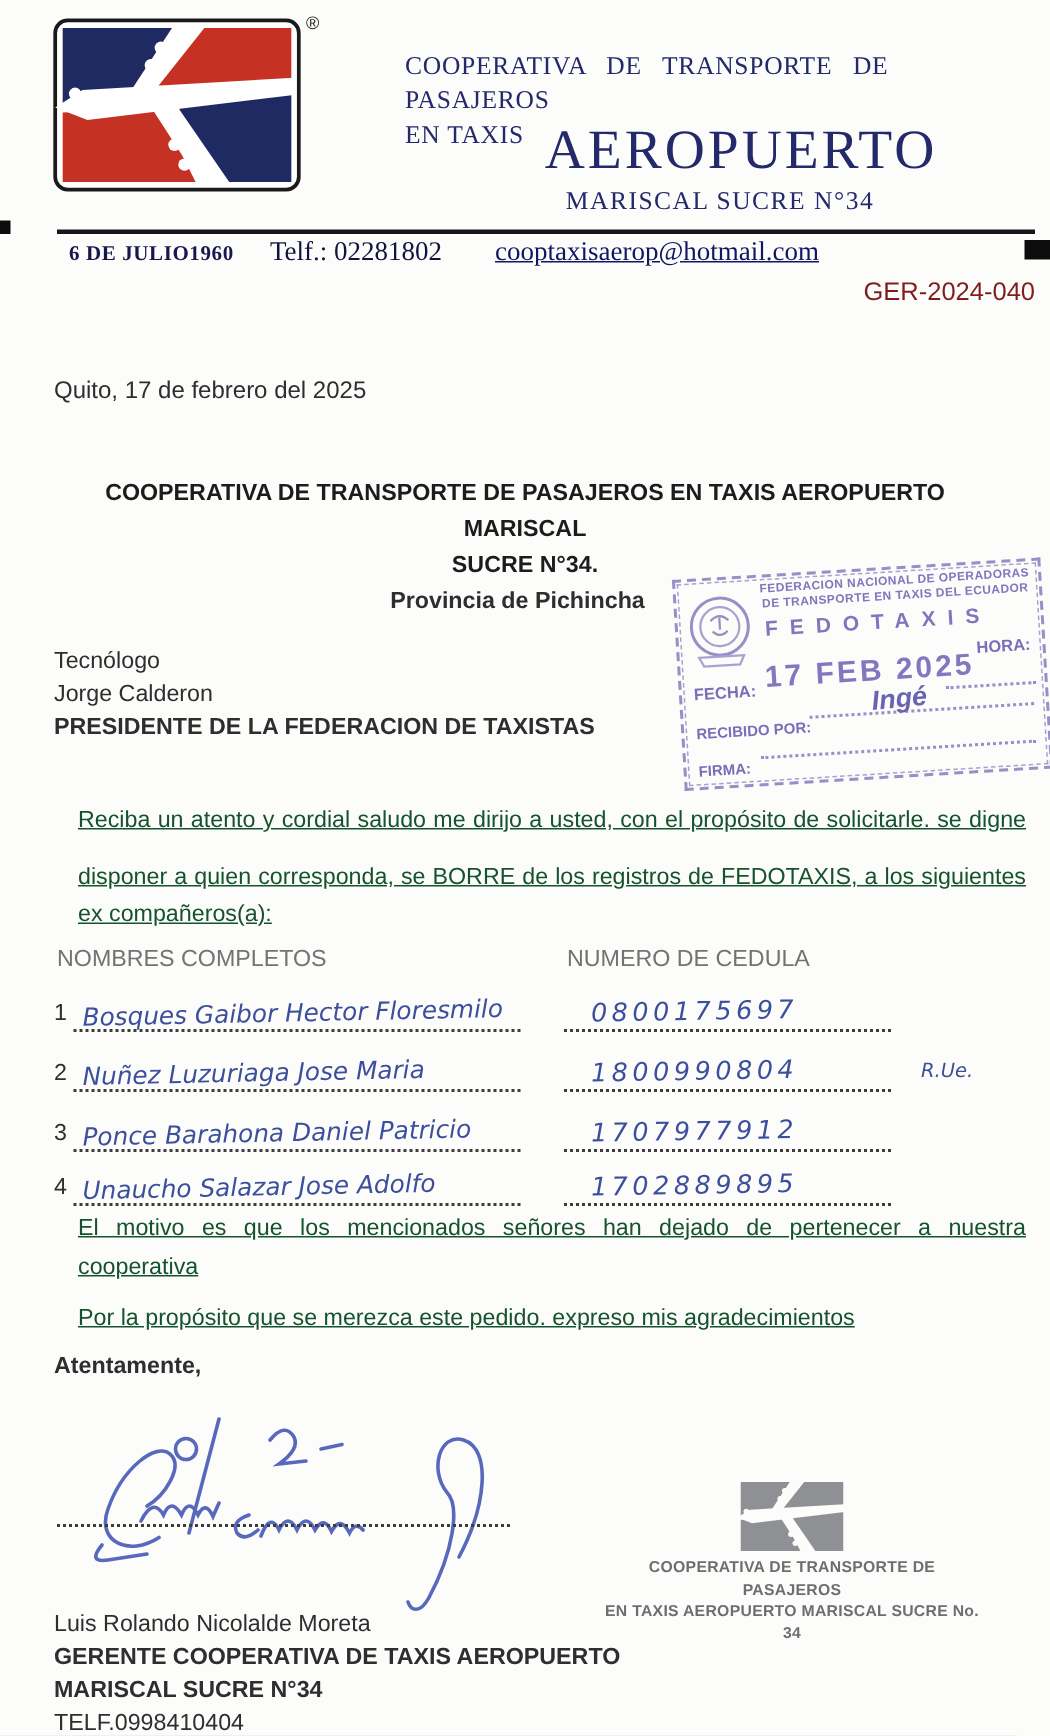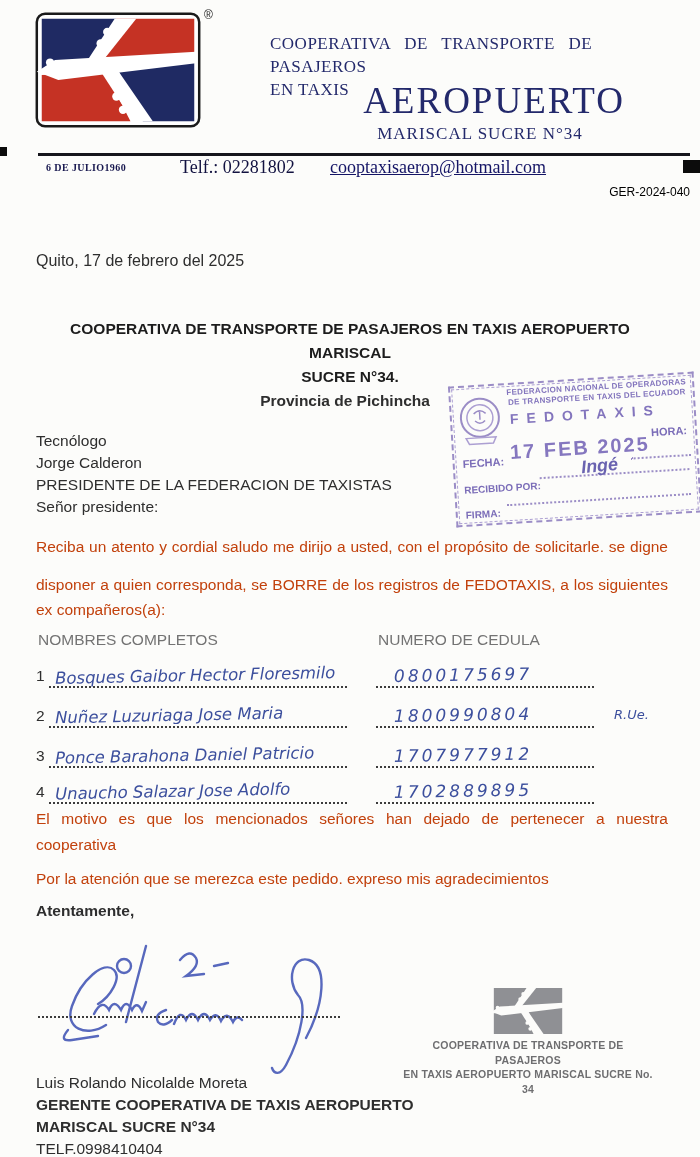--- a/index.html
+++ b/index.html
@@ -9,33 +9,33 @@
   .serif{font-family:"Liberation Serif",serif;}
   
   .org-lines{left:270px;top:33px;width:418px;color:#23296b;font-size:17px;line-height:1.35;}
   .org-l1{word-spacing:9px;letter-spacing:.5px;}
   .org-l2{letter-spacing:.5px;}
   .aeropuerto{left:284px;top:79px;width:420px;text-align:center;color:#23296b;
               font-size:37px;letter-spacing:2px;}
   .mariscal{left:270px;top:124px;width:420px;text-align:center;color:#23296b;
             font-size:17px;letter-spacing:1px;}
   .head-rule{left:38px;top:153px;width:652px;height:3px;background:#15151c;}
-  .founded{left:46px;top:162px;font-size:10px;color:#17174e;letter-spacing:.4px;font-weight:bold;}
+  .founded{left:46px;top:162px;font-size:14px;color:#17174e;letter-spacing:.4px;font-weight:bold;}
   .head-phone{left:180px;top:157px;font-size:18px;color:#121240;}
   .head-email{left:330px;top:157px;font-size:18px;color:#141465;text-decoration:underline;}
   .edge-mark{background:#0c0c0c;}
   
-  .ref{left:480px;top:185px;width:210px;text-align:right;font-size:12px;color:#000000;}
+  .ref{left:480px;top:185px;width:210px;text-align:right;font-size:17px;color:#7f1d1d;}
   .dateline{left:36px;top:252px;font-size:16px;}
   .doc-title{left:40px;top:317px;width:620px;text-align:center;font-weight:bold;
              font-size:15.5px;line-height:1.55;color:#1c1c1c;}
   .province{left:40px;top:392px;width:610px;text-align:center;font-weight:bold;font-size:15.5px;}
   .addr{left:36px;top:430px;width:420px;font-size:15.5px;line-height:22px;}
-  .addr .b{font-weight:normal;}
-  .para{left:36px;width:632px;font-size:15.5px;color:#c2410c;}
+  .addr .b{font-weight:bold;}
+  .para{left:52px;width:632px;font-size:15.5px;color:#14532d;text-decoration:underline;}
   .jlast{text-align:justify;text-align-last:justify;}
   
   .stamp{left:452px;top:379px;width:246px;height:141px;transform:rotate(-3.5deg);
          color:#7b6db8;}
   .stamp-border{position:absolute;inset:0;border:2px dashed #9b8dc6;}
   .stamp-border2{position:absolute;inset:3px;border:1px dashed #ac9fd2;}
   .st-head{position:absolute;left:56px;top:5px;width:184px;font-size:8px;font-weight:bold;
            line-height:1.25;text-align:center;letter-spacing:.3px;color:#8375bd;}
   .st-name{position:absolute;left:60px;top:28px;font-size:14px;font-weight:bold;
            letter-spacing:8px;color:#8375bd;}
@@ -140,21 +140,20 @@
     <div class="st-dots2"></div>
     <div class="st-hand">Ingé</div>
     <div class="st-firma">FIRMA:</div>
     <div class="st-dots3"></div>
   </div>
 
   <div class="abs addr">
     <div>Tecnólogo</div>
     <div>Jorge Calderon</div>
     <div class="b">PRESIDENTE DE LA FEDERACION DE TAXISTAS</div>
-    <div>Señor presidente:</div>
   </div>
 
   <div class="abs para jlast" style="top:538px;">Reciba un atento y cordial saludo me dirijo a usted, con el propósito de solicitarle. se digne</div>
   <div class="abs para jlast" style="top:576px;">disponer a quien corresponda, se BORRE de los registros de FEDOTAXIS, a los siguientes</div>
   <div class="abs para" style="top:601px;">ex compañeros(a):</div>
 
   <div class="abs col-h" style="left:38px;">NOMBRES COMPLETOS</div>
   <div class="abs col-h" style="left:378px;">NUMERO DE CEDULA</div>
 
   <div class="abs row" style="top:656px;">
@@ -174,21 +173,21 @@
     <span class="ced-line"><span class="hand">1707977912</span></span>
   </div>
   <div class="abs row" style="top:772px;">
     <span class="num">4</span>
     <span class="name-line"><span class="hand">Unaucho Salazar Jose Adolfo</span></span>
     <span class="ced-line"><span class="hand">1702889895</span></span>
   </div>
 
   <div class="abs para jlast" style="top:810px;">El motivo es que los mencionados señores han dejado de pertenecer a nuestra</div>
   <div class="abs para" style="top:836px;">cooperativa</div>
-  <div class="abs para" style="top:870px;">Por la atención que se merezca este pedido. expreso mis agradecimientos</div>
+  <div class="abs para" style="top:870px;">Por la propósito que se merezca este pedido. expreso mis agradecimientos</div>
   <div class="abs closing">Atentamente,</div>
 
   <svg class="abs sig-svg" width="330" height="140" viewBox="0 0 330 140">
     <g fill="none" stroke="#4a5cb8" stroke-width="2.4" stroke-linecap="round" opacity="0.92">
       <path d="M78,85 C58,98 36,88 44,66 C53,40 76,20 86,30 C94,38 82,57 70,64"></path>
       <path d="M66,74 Q74,58 81,70 Q86,58 93,70 Q98,58 104,70 Q109,60 114,71 L118,62"></path>
       <circle cx="96" cy="26" r="7"></circle>
       <path d="M118,6 L98,82"></path>
       <path d="M152,20 Q162,8 168,18 Q172,26 158,36 L176,34"></path>
       <path d="M186,26 L200,23"></path>

